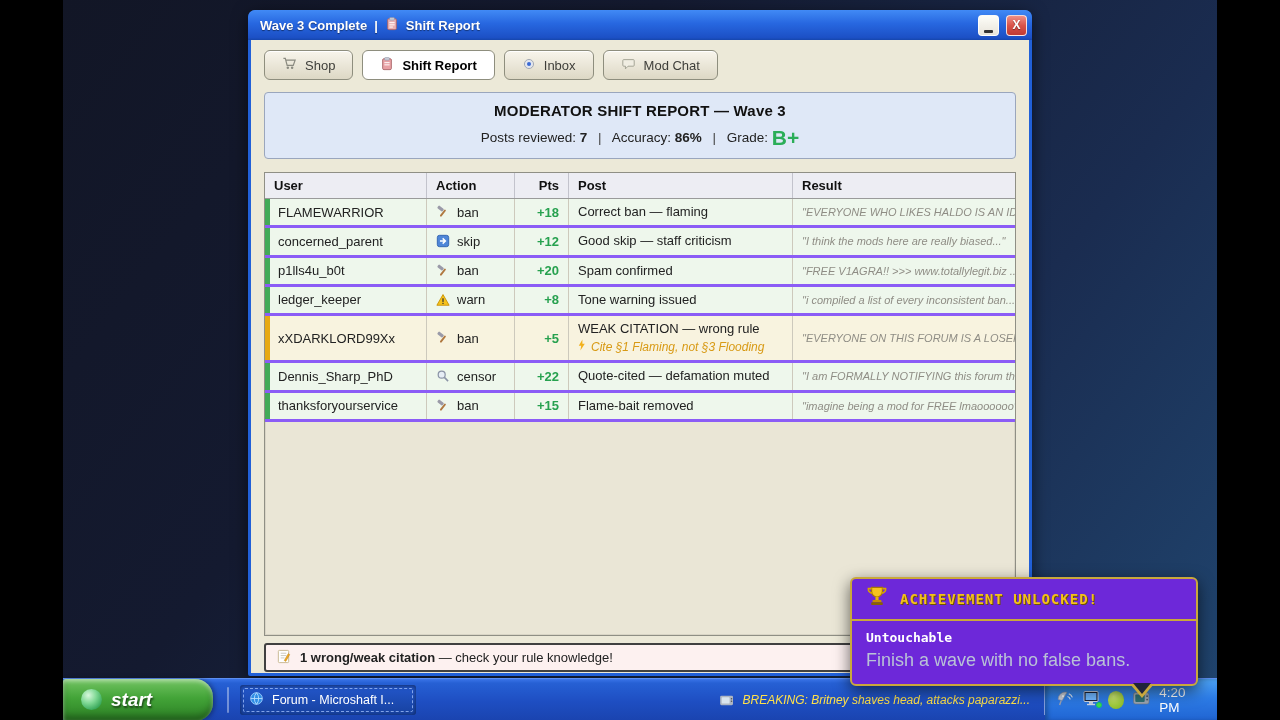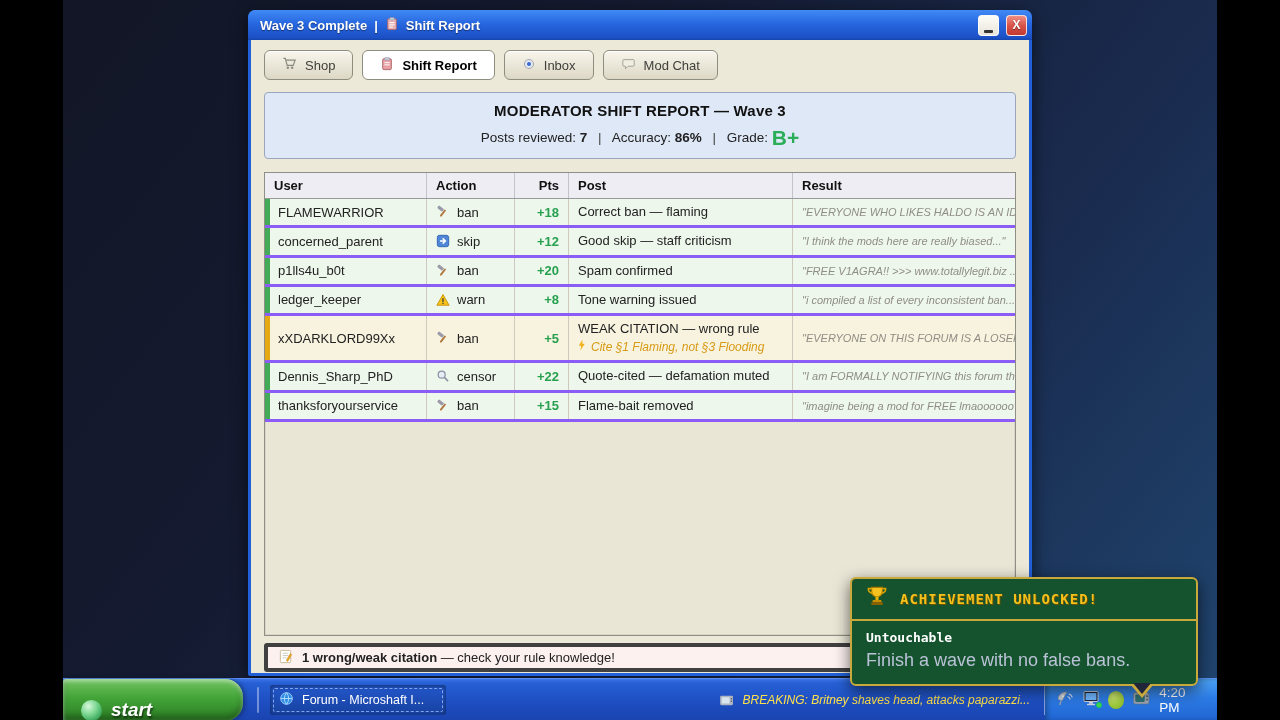--- a/index.html
+++ b/index.html
@@ -54,45 +54,45 @@
   .c-user { padding-left:13px; }
   .c-action { gap:7px; }
   .c-pts { justify-content:flex-end; font-weight:bold; color:#27a14f; }
   .c-result { line-height:1.25; }
   .c-result .rwrap { display:flex; flex-direction:column; }
   .cite-note { display:flex; align-items:center; gap:5px; color:#d89a15; font-style:italic; font-size:12px; margin-top:2px; }
   .c-post { color:#8f8d85; font-style:italic; font-size:11px; white-space:nowrap; }
   .tfill { flex:1; }
 
   
-  .warnbar { margin-top:7px; height:29px; border:4px solid #404040; border-radius:3px; background:#fdf1f0;
+  .warnbar { margin-top:7px; height:29px; border:2px solid #404040; border-radius:3px; background:#fdf1f0;
     display:flex; align-items:center; gap:9px; padding:0 10px; font-size:13px; color:#222; }
 
   
   .ach { position:absolute; left:850px; top:577px; width:348px; z-index:60;
-    background:#14532d; border:2px solid #c9a83c; border-radius:6px; box-shadow:0 5px 16px rgba(0,0,0,.6); }
+    background:#6d28d9; border:2px solid #c9a83c; border-radius:6px; box-shadow:0 5px 16px rgba(0,0,0,.6); }
   .ach-head { display:flex; align-items:center; gap:11px; padding:6px 13px; border-bottom:2px solid #c9a83c; }
   .ach-title { color:#f3c01c; font-family:"DejaVu Sans Mono", monospace; font-weight:bold; font-size:14px;
     letter-spacing:1px; text-shadow:1px 1px 0 #6d5200; }
   .ach-body { padding:9px 14px 13px; }
   .ach-name { color:#fff; font-family:"DejaVu Sans Mono", monospace; font-weight:bold; font-size:13px; margin-bottom:5px; }
   .ach-desc { color:#b9c2d6; font-size:18px; }
   .ach-tail { position:absolute; right:42px; bottom:-14px; width:0; height:0;
     border-left:12px solid transparent; border-right:12px solid transparent; border-top:14px solid #c9a83c; }
   .ach-tail::after { content:""; position:absolute; left:-9px; top:-15px; width:0; height:0;
     border-left:9px solid transparent; border-right:9px solid transparent; border-top:11px solid #20253a; }
 
   
   .taskbar { position:absolute; left:63px; bottom:0; width:1154px; height:42px; z-index:30;
     background:linear-gradient(#3a74e8 0%,#2660d4 10%,#1e4ec2 55%,#1a44b0 100%);
     border-top:1px solid #5c8ef2; display:flex; align-items:center; }
-  .startbtn { width:180px; height:42px; border-radius:3px 18px 18px 3px; cursor:pointer;
+  .startbtn { width:150px; height:42px; border-radius:3px 18px 18px 3px; cursor:pointer;
     background:linear-gradient(#73c463,#43a438 45%,#2f8527 90%);
     box-shadow:inset 0 2px 4px rgba(255,255,255,.5), inset 0 -5px 7px rgba(0,0,0,.3), 2px 0 5px rgba(0,0,0,.35);
-    display:flex; align-items:flex-end; gap:9px; padding-left:18px;
+    display:flex; align-items:center; gap:9px; padding-left:18px;
     color:#fff; font-style:italic; font-weight:bold; font-size:19px; text-shadow:1px 2px 2px rgba(0,0,0,.55); }
   .start-orb { width:21px; height:21px; border-radius:50%;
     background:radial-gradient(circle at 35% 30%, #d8f8dc, #7fd894 40%, #3aa85c 75%, #2b8a48); }
   .tb-sep { width:2px; height:26px; background:rgba(255,255,255,.38); border-radius:1px; margin-left:14px; }
   .taskitem { margin-left:11px; width:176px; height:30px; border-radius:3px; cursor:pointer; position:relative;
     background:linear-gradient(#2357cc,#17419f); box-shadow:inset 0 1px 4px rgba(0,0,0,.5);
     display:flex; align-items:center; gap:8px; padding:0 9px; color:#fff; font-size:12.5px;text-align:center; }
   .taskitem::after { content:""; position:absolute; inset:3px; border:1px dashed rgba(165,195,255,.75); border-radius:2px; }
   .ticker { margin-left:auto; display:flex; align-items:center; gap:8px; padding-right:14px;
     color:#ffe14a; font-style:italic; font-size:12px; }

